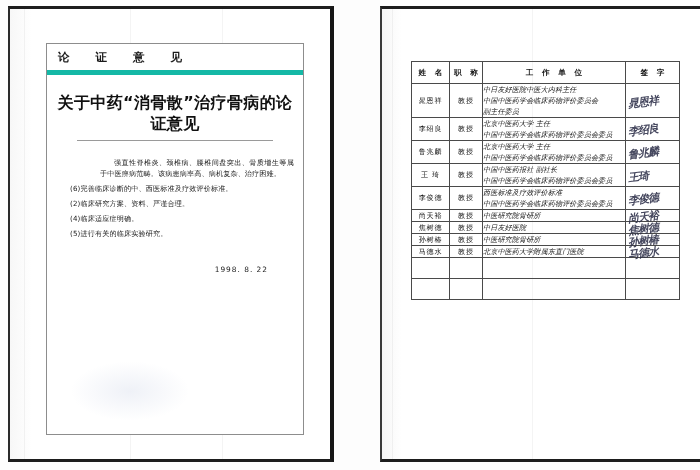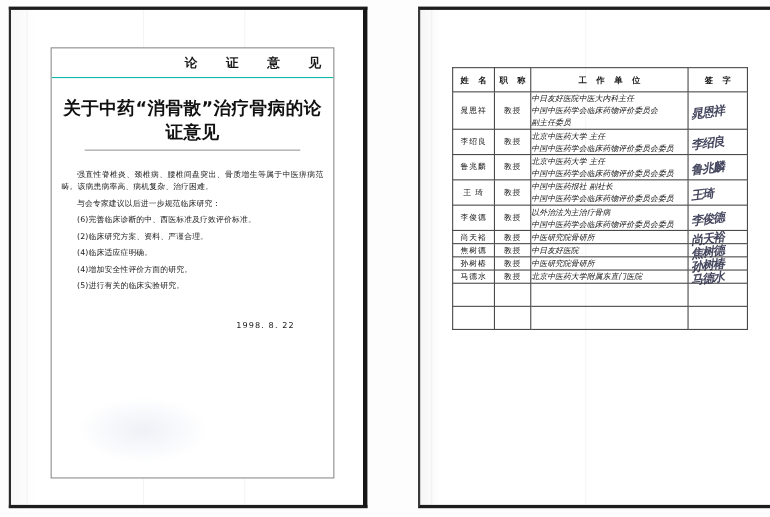--- a/index.html
+++ b/index.html
@@ -73,24 +73,24 @@
     left: 36px;
     top: 34px;
     width: 258px;
     height: 392px;
     border: 1px solid #8d8d8d;
     box-sizing: border-box;
     background: #ffffff;
   }
   .doc-title-bar {
     height: 26px;
-    border-bottom: 1px solid #14b8a6;
+    border-bottom: 5px solid #14b8a6;
     display: flex;
     align-items: center;
-    justify-content: flex-end;
+    justify-content: flex-start;
   }
   .doc-title {
     font-size: 11.5px;
     font-weight: bold;
     letter-spacing: 11px;
     text-indent: 11px;
     color: #1a1a1a;
   }
   .doc-heading {
     margin: 18px 10px 4px 10px;
@@ -108,21 +108,21 @@
     margin: 16px 9px 0 9px;
     color: #1b1b1b;
   }
   .para {
     font-size: 7.1px;
     line-height: 11.4px;
     text-align: justify;
     margin: 0 0 3.5px 0;
     letter-spacing: 0.15px;
   }
-  .para.indent { text-indent: 14px; }
+  .para.indent { text-indent: 14px; margin-left: 44px; }
   .para.item { text-indent: 14px; }
   .doc-date {
     margin: 26px 26px 0 0;
     text-align: right;
     font-size: 7.4px;
     letter-spacing: 1px;
     color: #1b1b1b;
   }
 
   
@@ -215,26 +215,24 @@
 
       <div class="doc-title-bar">
         <div class="doc-title">论  证  意  见</div>
       </div>
 
       <div class="doc-heading">关于中药“消骨散”治疗骨病的论证意见</div>
       <div class="doc-heading-rule"></div>
 
       <div class="doc-body">
         <p class="para indent">强直性脊椎炎、颈椎病、腰椎间盘突出、骨质增生等属于中医痹病范畴。该病患病率高、病机复杂、治疗困难。</p>
-        <p class="para indent">与会专家建议以后进一步规范临床研究：</p>
 
         <p class="para item">(6)完善临床诊断的中、西医标准及疗效评价标准。</p>
         <p class="para item">(2)临床研究方案、资料、严谨合理。</p>
         <p class="para item">(4)临床适应症明确。</p>
-        <p class="para item">(4)增加安全性评价方面的研究。</p>
         <p class="para item">(5)进行有关的临床实验研究。</p>
 
 
         <div class="doc-date">1998. 8. 22</div>
       </div>
     </div>
 
     <div class="ghost-stamp"></div>
   </div>
 
@@ -306,21 +304,21 @@
             </td>
             <td class="sign">
               <span class="sig-ink">王琦</span>
             </td>
           </tr>
 
           <tr>
             <td class="name">李俊德</td>
             <td class="title">教授</td>
             <td class="unit">
-              <span class="l">以外治法为主治疗骨病</span>
+              <span class="l">西医标准及疗效评价标准</span>
               <span class="l">中国中医药学会临床药物评价委员会委员</span>
             </td>
             <td class="sign">
               <span class="sig-ink">李俊德</span>
             </td>
           </tr>
 
           <tr>
             <td class="name">尚天裕</td>
             <td class="title">教授</td>

